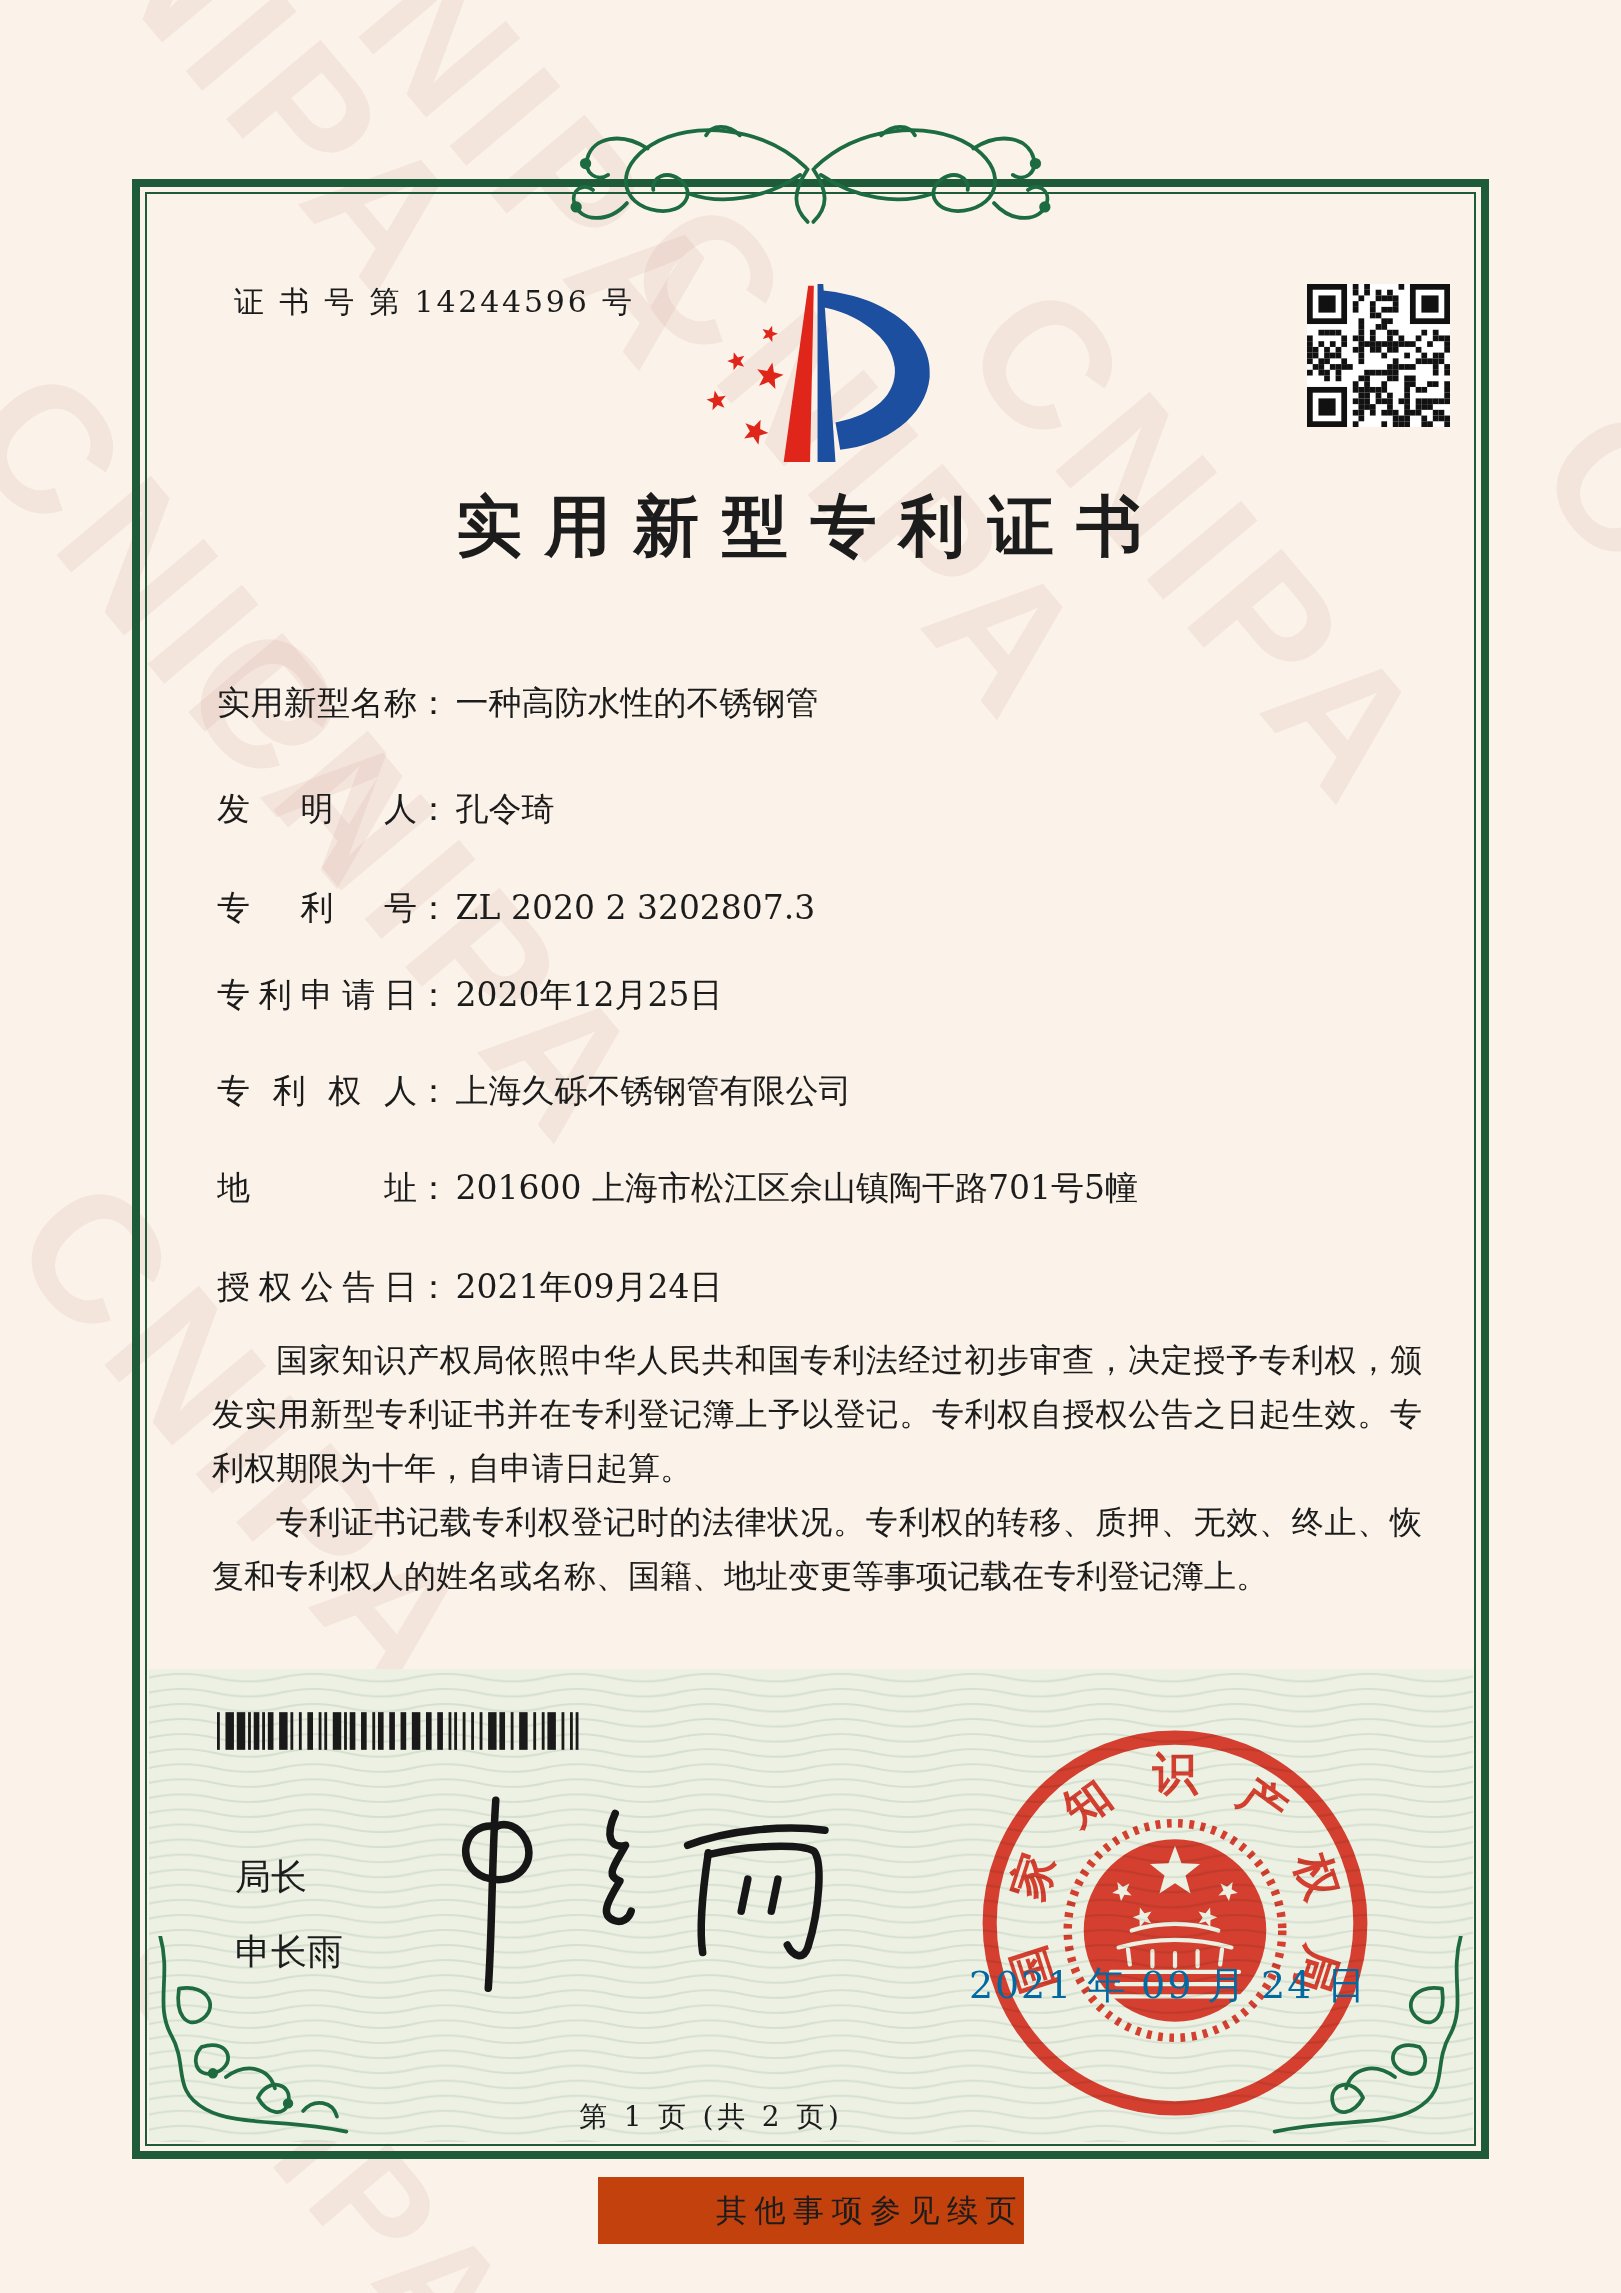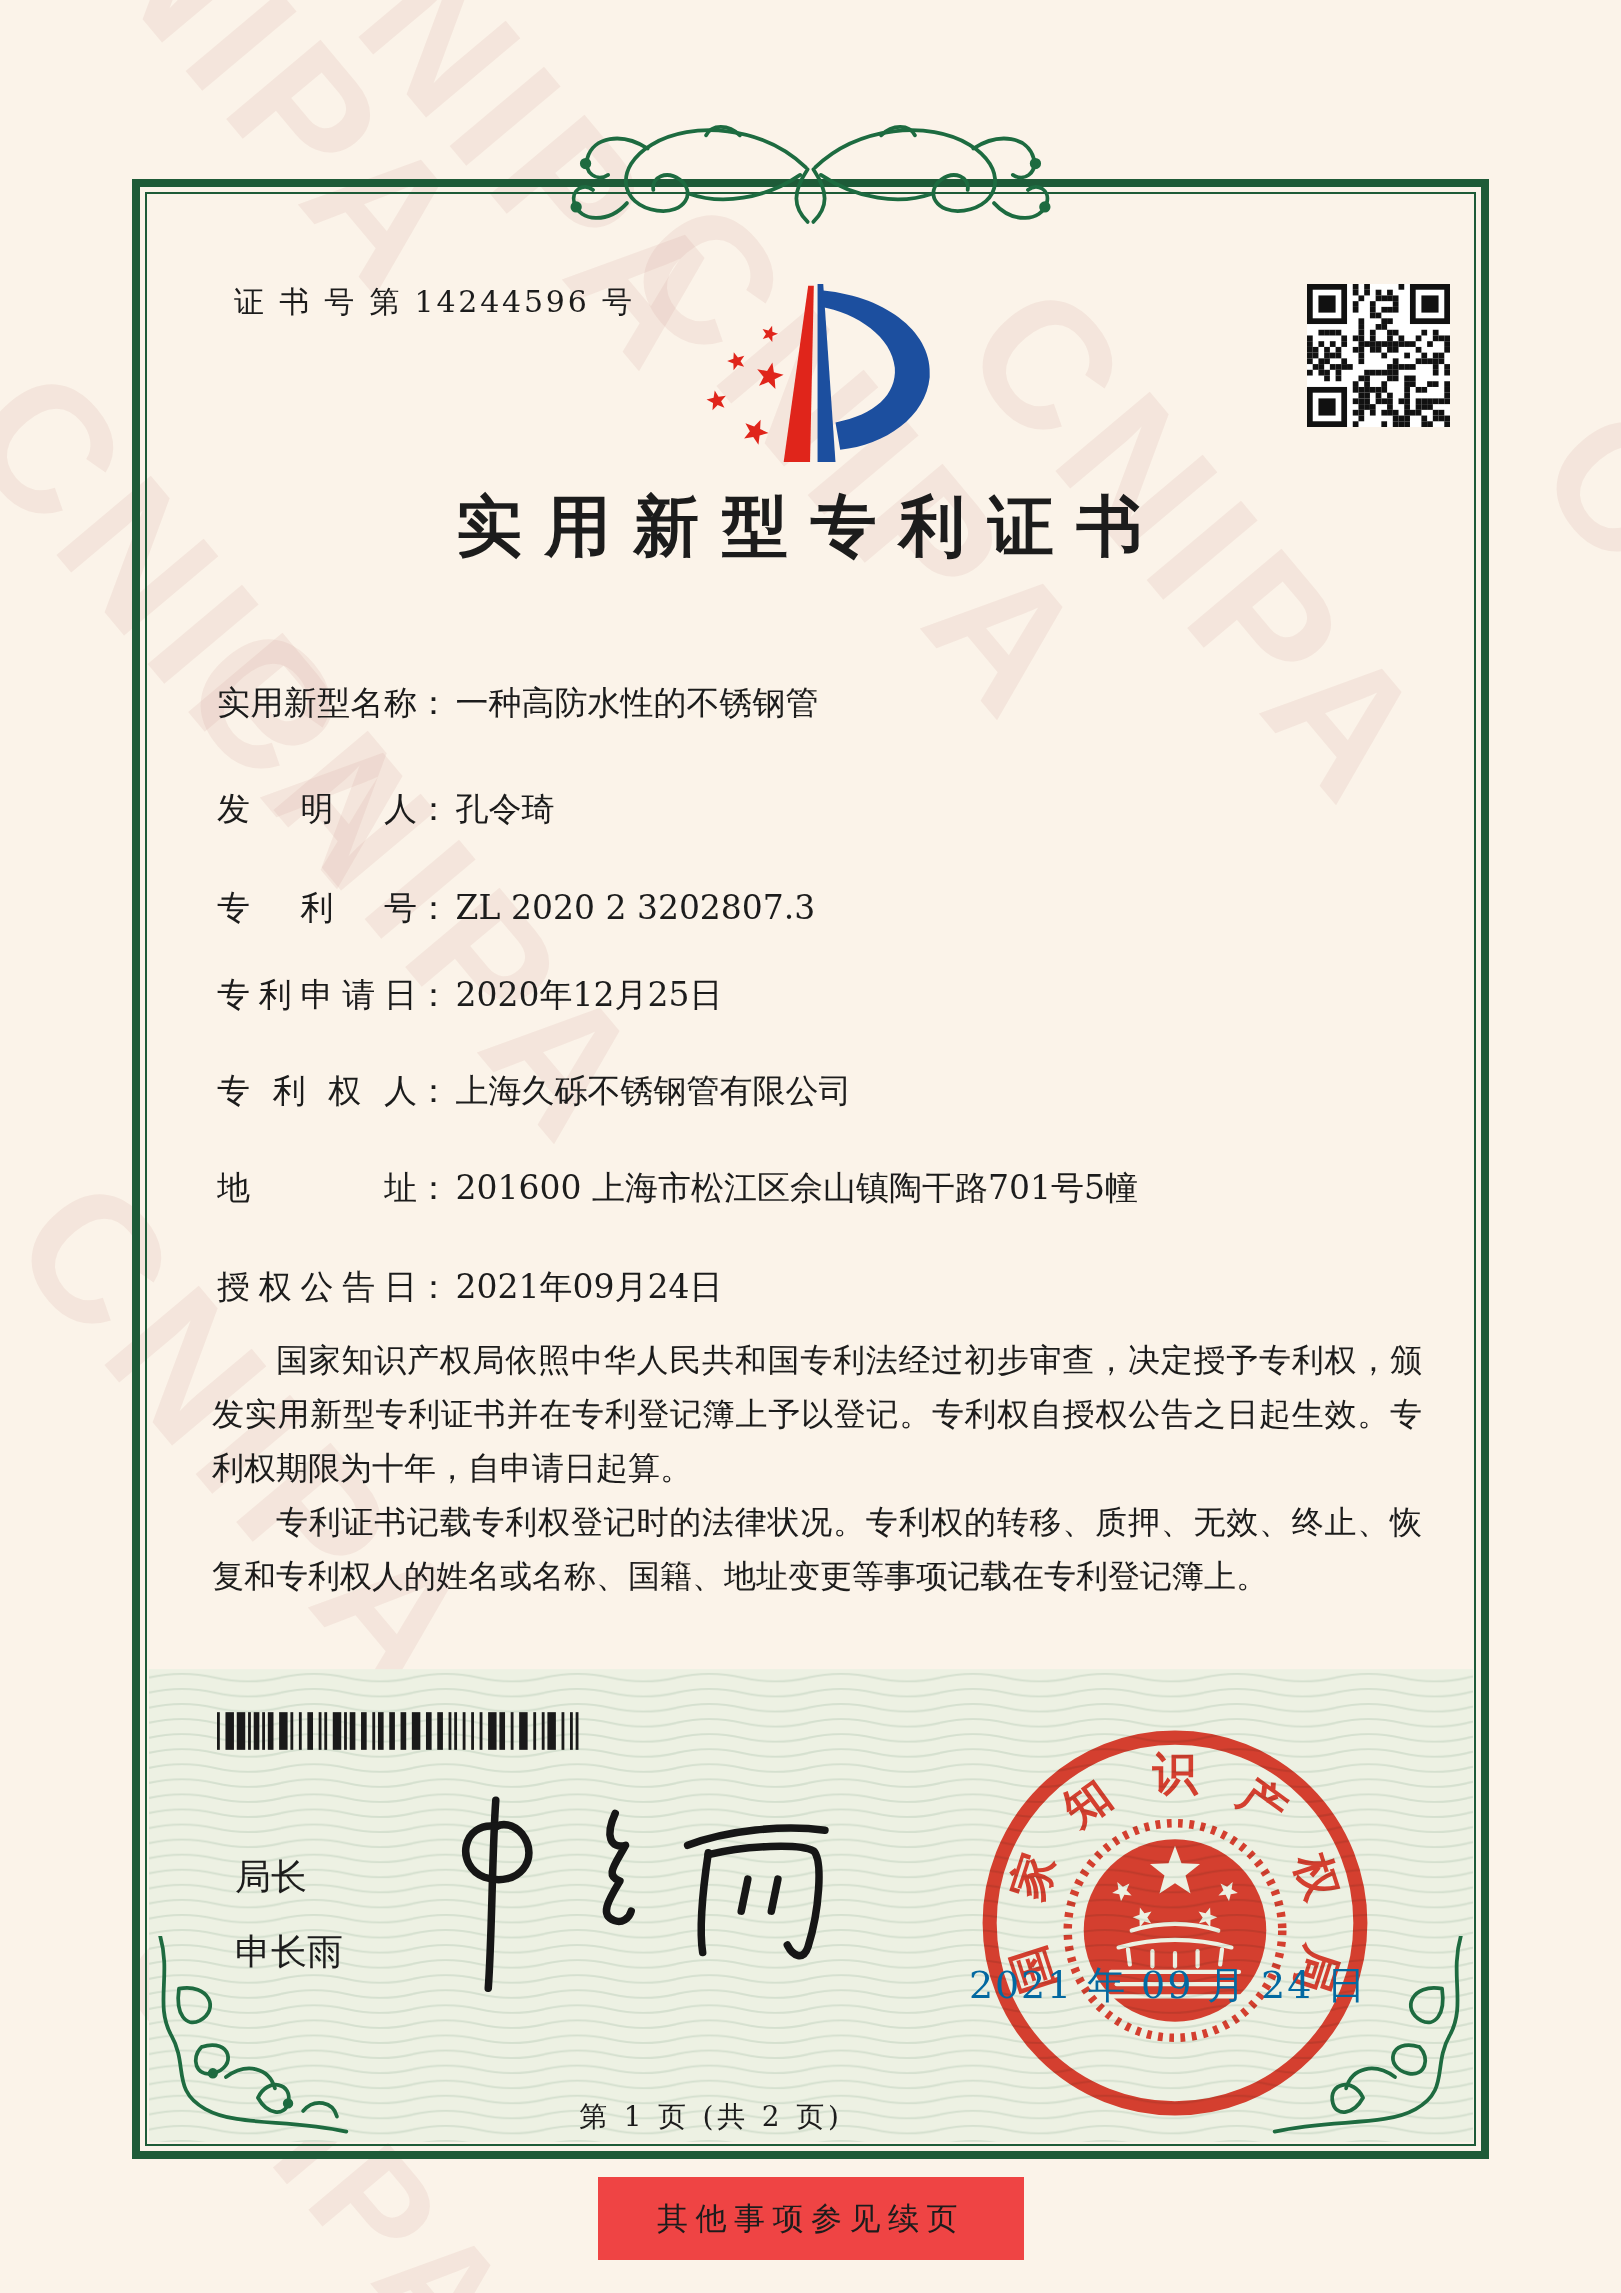--- a/index.html
+++ b/index.html
@@ -28,22 +28,22 @@
             line-height:54px;text-align:justify;z-index:3;}
   .bodytext p{margin:0;text-indent:2em;}
   .sig-role{position:absolute;left:235px;top:1853px;font-size:36px;z-index:3;
             font-family:"Liberation Sans","DejaVu Sans",sans-serif;font-weight:500;}
   .sig-name{position:absolute;left:235px;top:1928px;font-size:36px;z-index:3;
             font-family:Liberation Serif, serif;font-weight:500;}
   .seal-date{position:absolute;left:942px;top:1960px;width:452px;text-align:center;
              font-size:38px;letter-spacing:1.9px;color:#0369a1;z-index:5;}
   .pageinfo{position:absolute;left:132px;top:2098px;width:1158px;text-align:center;
             font-size:28px;letter-spacing:3.8px;z-index:3;}
-  .note-band{position:absolute;left:598px;top:2177px;width:426px;height:83px;background:#ef4444;
-             display:flex;align-items:center;justify-content:center;z-index:2;}
+  .note-band{position:absolute;left:598px;top:2177px;width:426px;height:67px;background:#c2410c;
+             display:flex;align-items:center;justify-content:flex-end;z-index:2;}
   .note-band span{font-size:31px;letter-spacing:7.5px;}
   .logo{position:absolute;left:665px;top:264px;z-index:3;}
   .qr{position:absolute;left:1307px;top:284px;z-index:3;}
   .barcode{position:absolute;left:217px;top:1712px;z-index:3;}
   .sigsvg{position:absolute;left:405px;top:1787px;z-index:3;}
   .sealsvg{position:absolute;left:968px;top:1716px;z-index:4;mix-blend-mode:multiply;opacity:.92;}
   .ornament-top{position:absolute;left:527px;top:109px;z-index:2;}
   .corner{position:absolute;z-index:2;}
 </style>
 </head>

